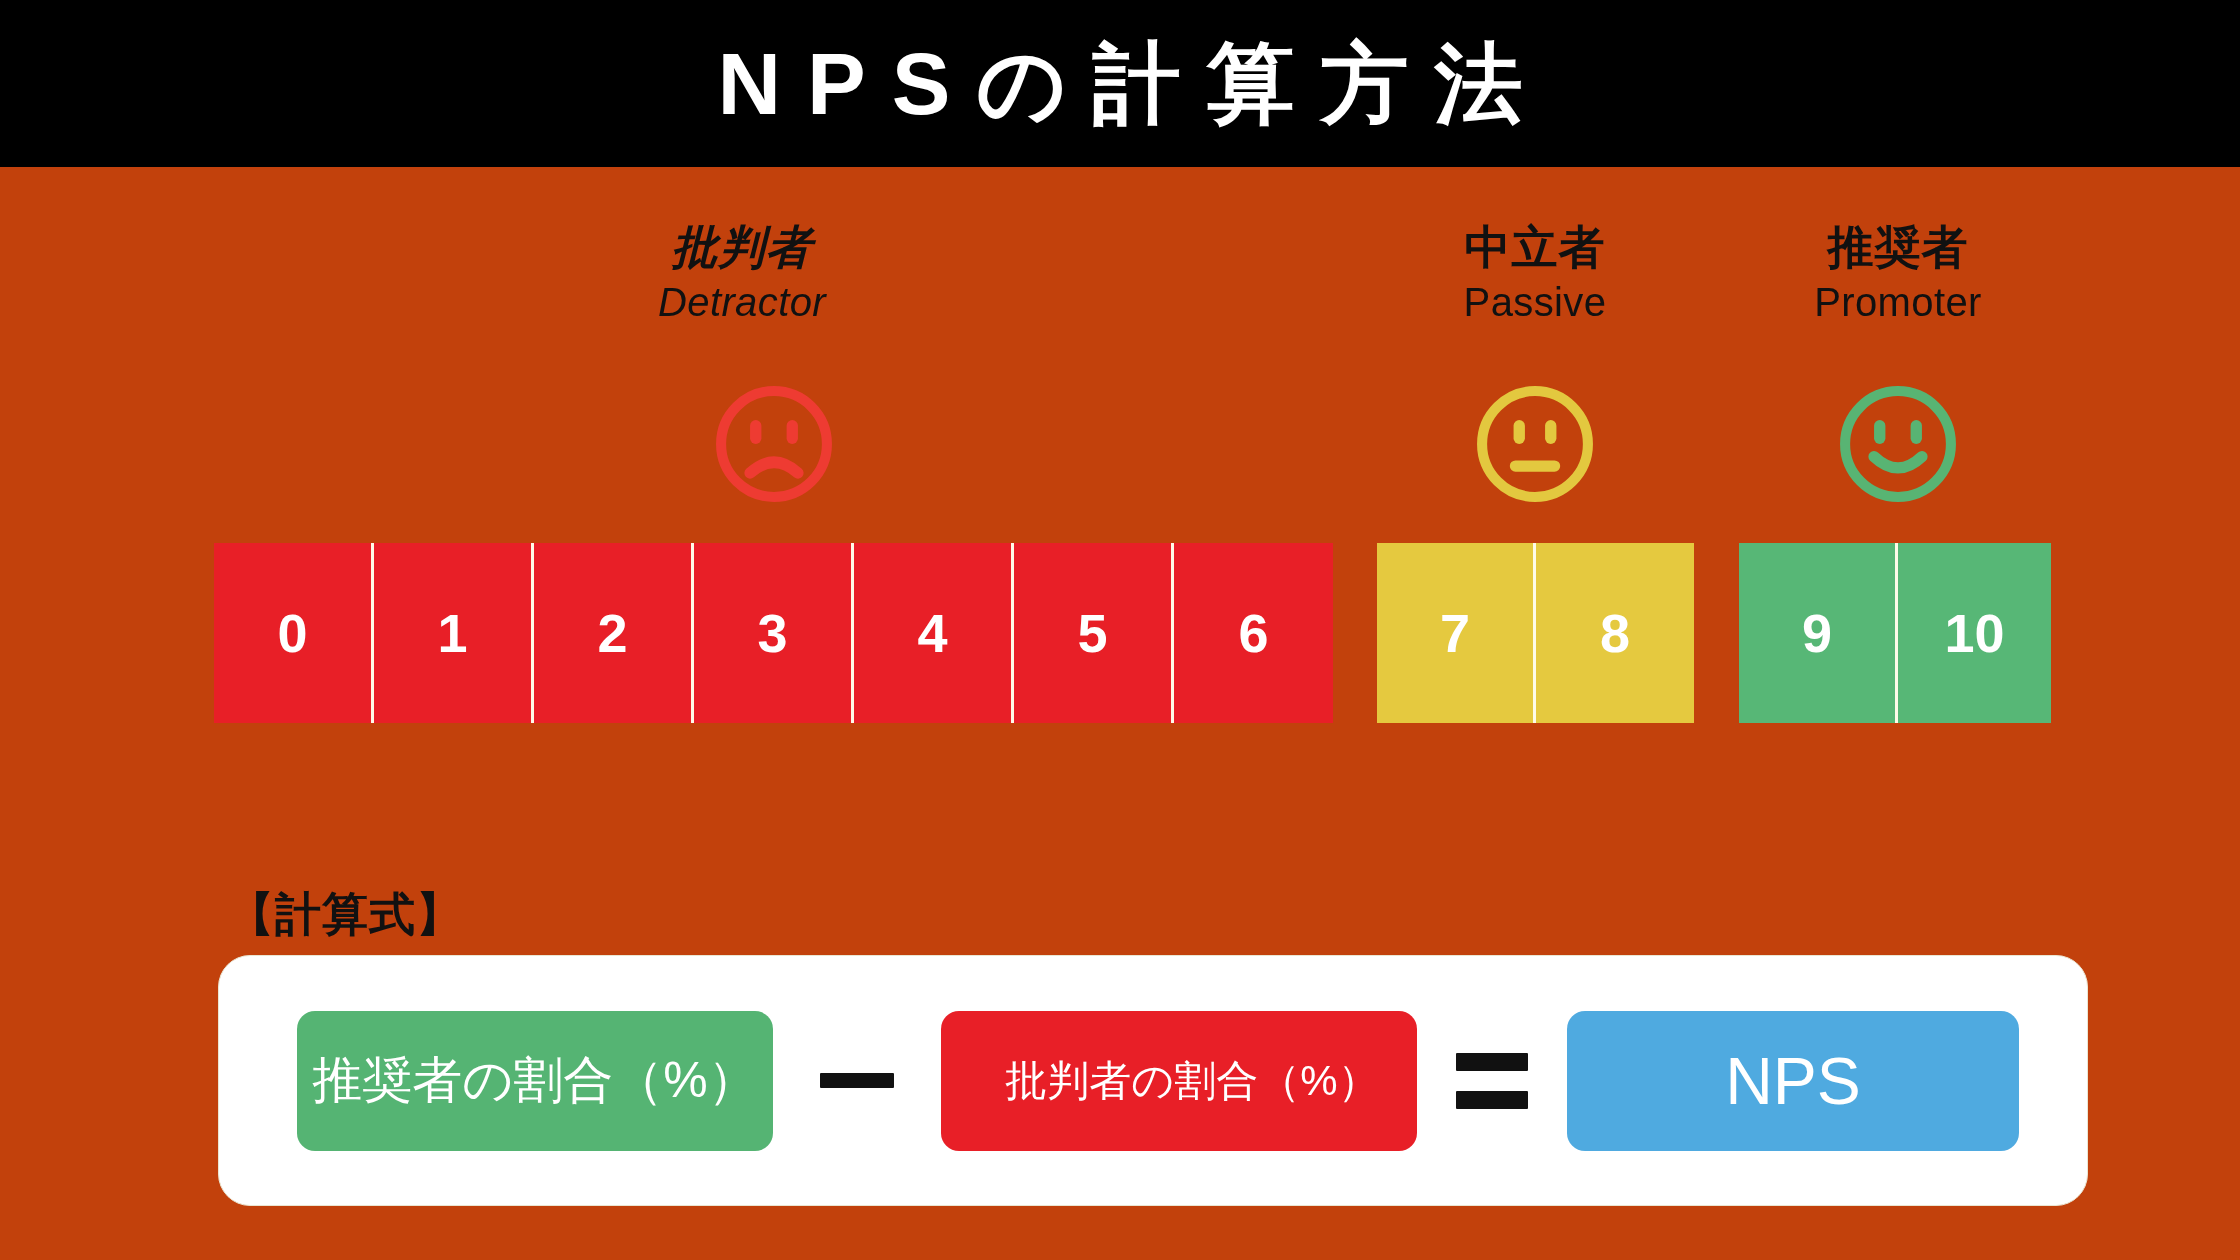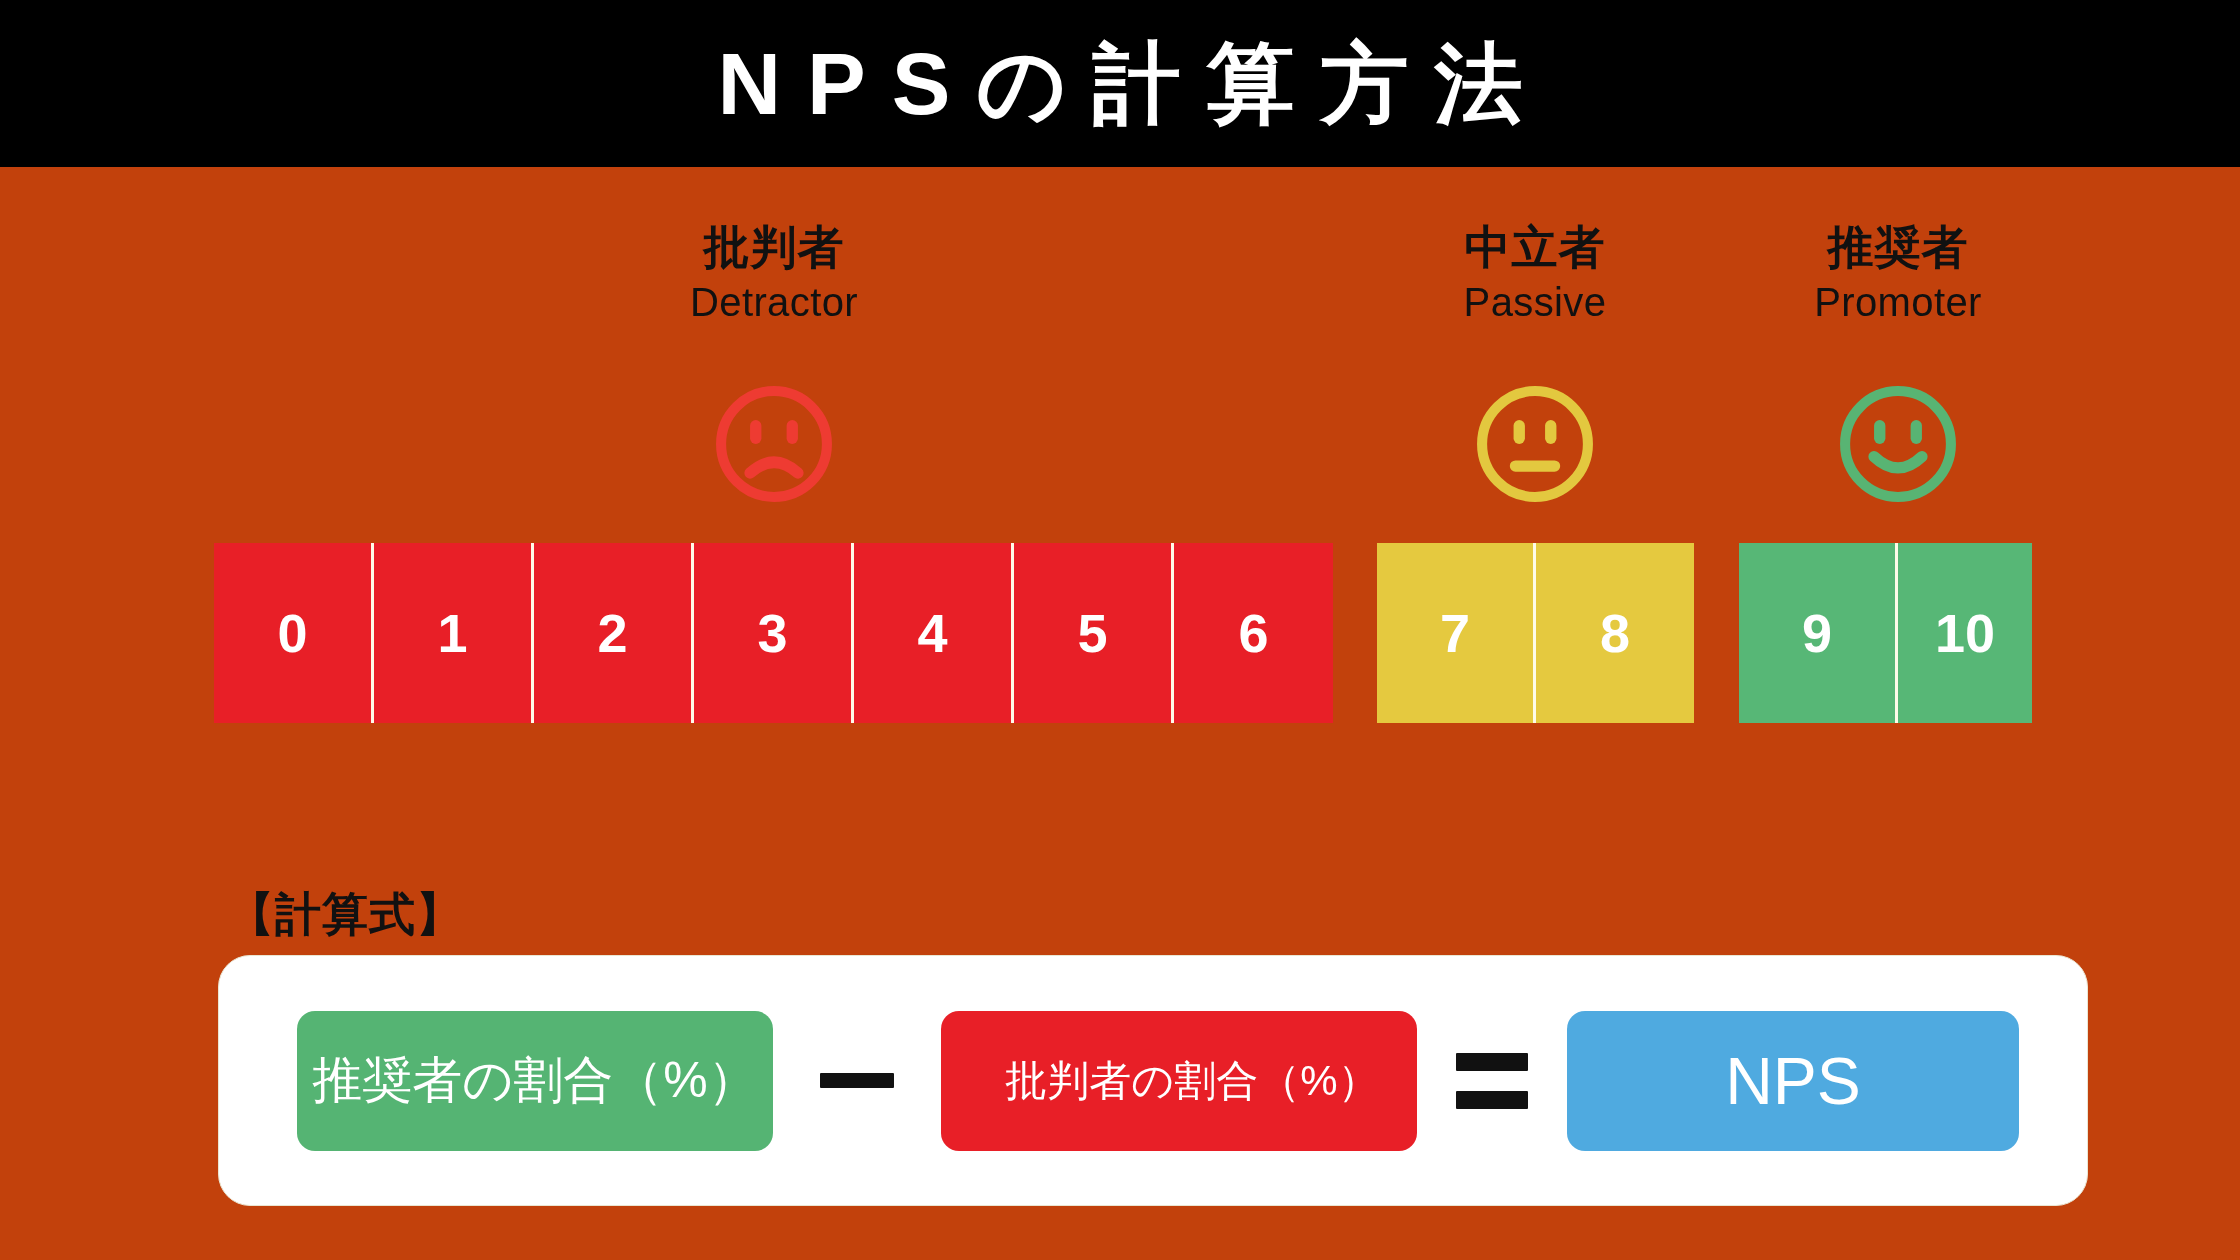--- a/index.html
+++ b/index.html
@@ -175,21 +175,21 @@
   #op-equals .bar + .bar { margin-top: 20px; }
 </style>
 </head>
 <body>
 
 <div id="stage">
 
   <div id="header-band"></div>
   <div id="header-title">NPSの計算方法</div>
 
-  <div class="segment-label" style="left:574px; top:222px; width:400px;">
+  <div class="segment-label" style="left:542px; top:222px; width:400px;font-style:italic;">
     <span class="jp">批判者</span>
     <span class="en">Detractor</span>
   </div>
 
   <div class="segment-label" style="left:1698px; top:222px; width:400px;">
     <span class="jp">推奨者</span>
     <span class="en">Promoter</span>
   </div>
 
   <div class="segment-label" style="left:1335px; top:222px; width:400px;">
@@ -234,21 +234,21 @@
     <div class="tile" style="background:#E81F27; width:159px;">6</div>
   </div>
 
   <div class="tile-group" style="left:1377px; width:317px;">
     <div class="tile" style="background:#E5C93F; width:159px;">7</div>
     <div class="tile" style="background:#E5C93F; width:158px;">8</div>
   </div>
 
   <div class="tile-group" style="left:1739px; width:318px;">
     <div class="tile" style="background:#57B776; width:159px;">9</div>
-    <div class="tile" style="background:#57B776; width:134px;">10</div>
+    <div class="tile" style="background:#57B776; width:153px;">10</div>
   </div>
 
   <div id="formula-heading">【計算式】</div>
 
   <div id="formula-card">
     <div id="formula-row">
       <div class="pill" id="pill-promoter">推奨者の割合（%）</div>
       <div class="op" id="op-minus">
         <span class="bar"></span>
       </div>

